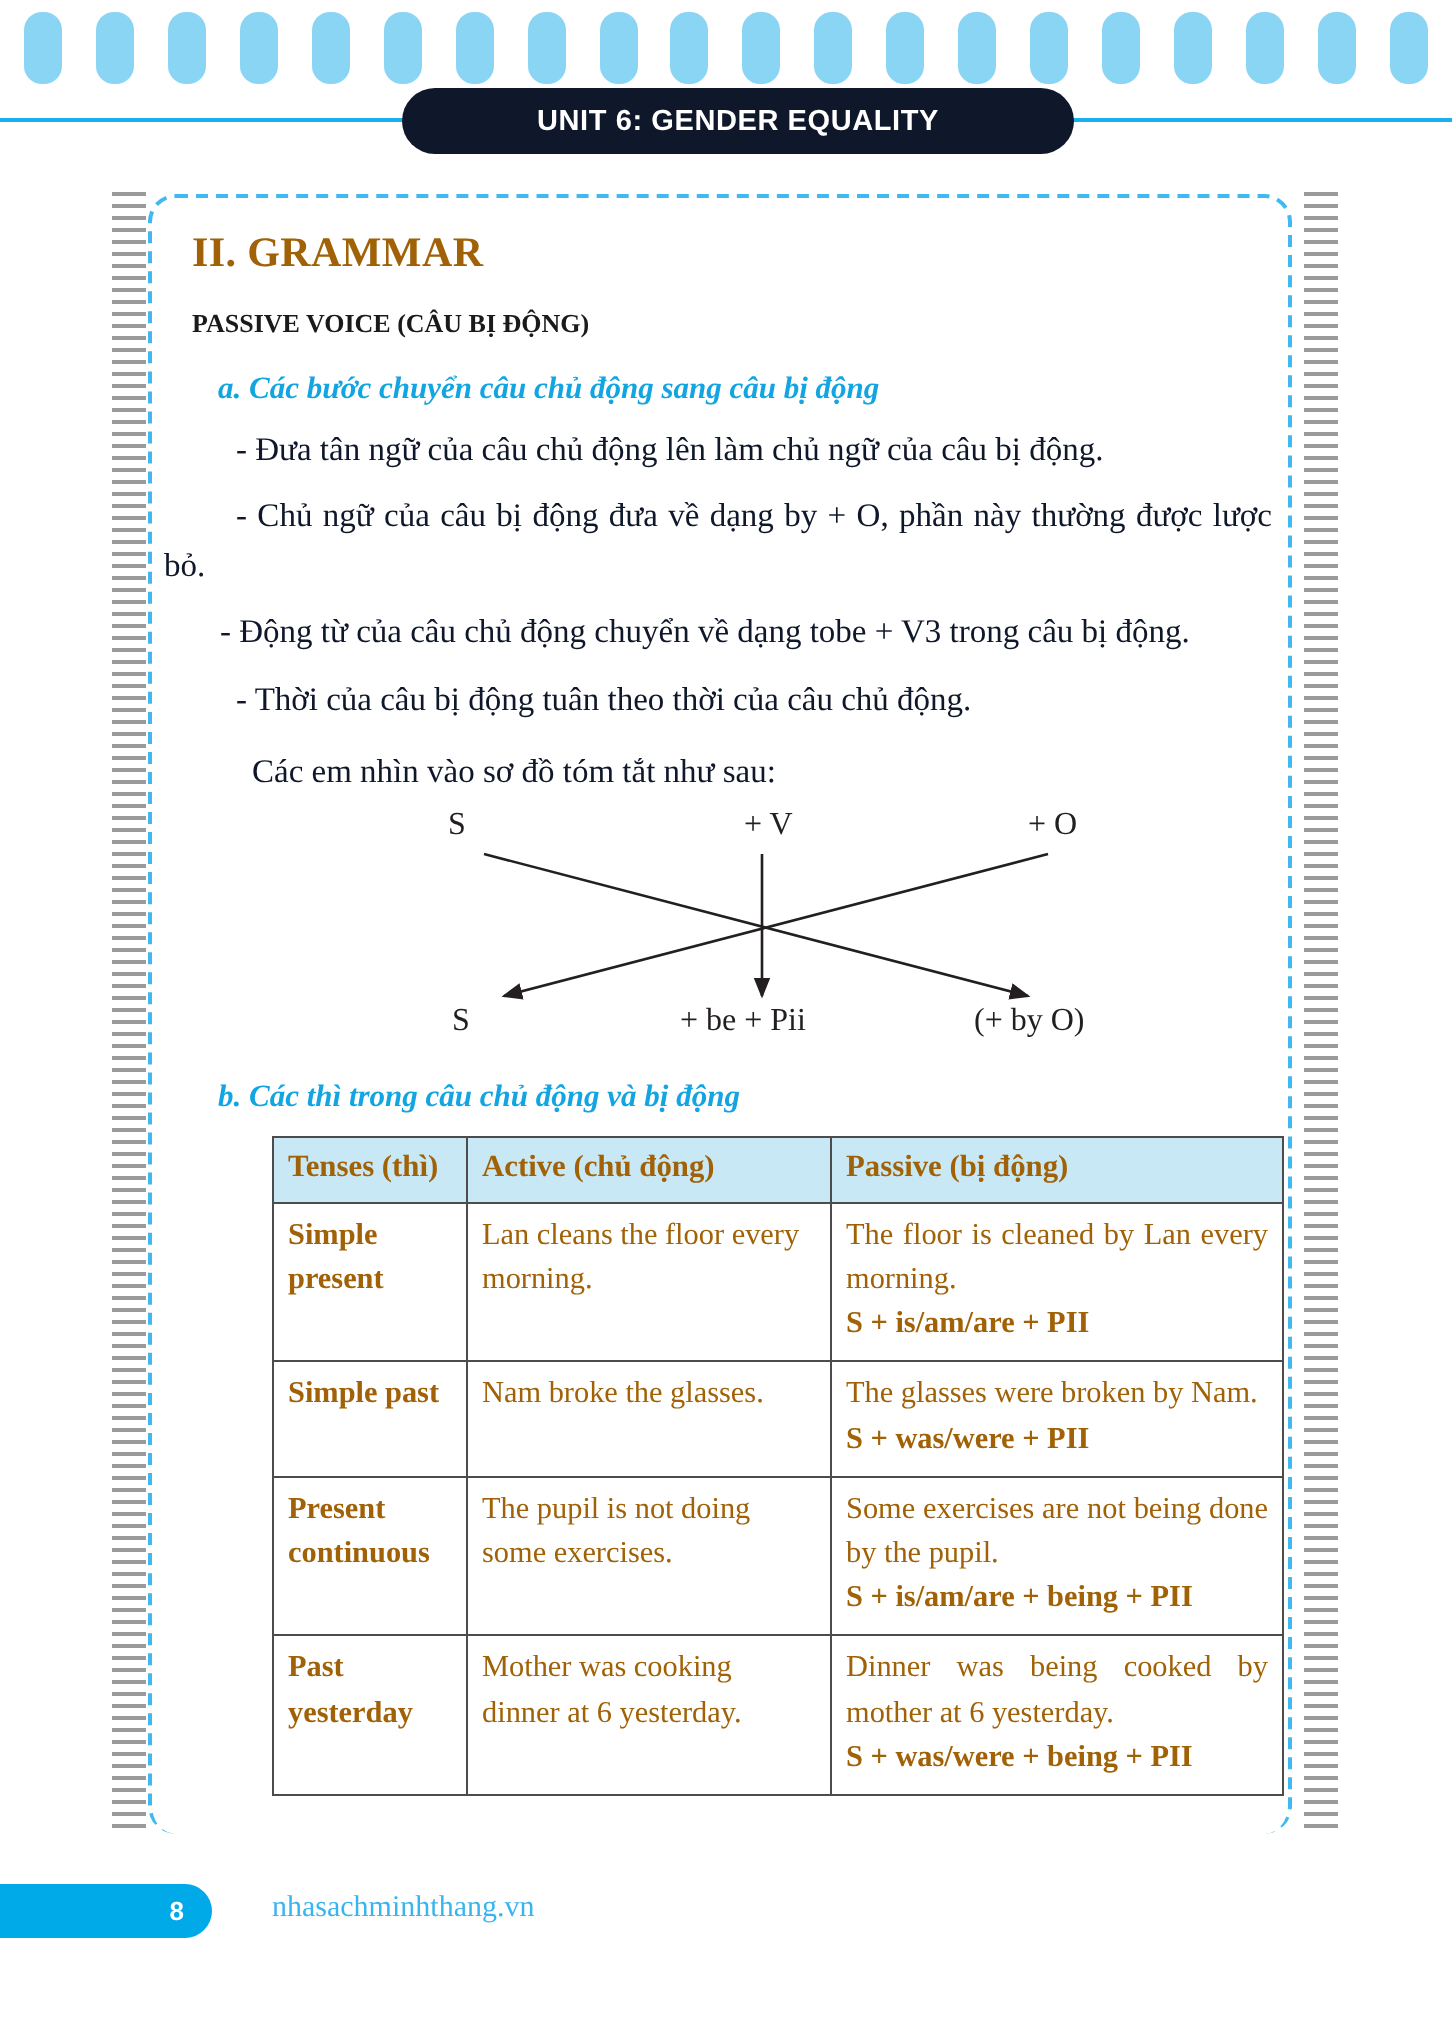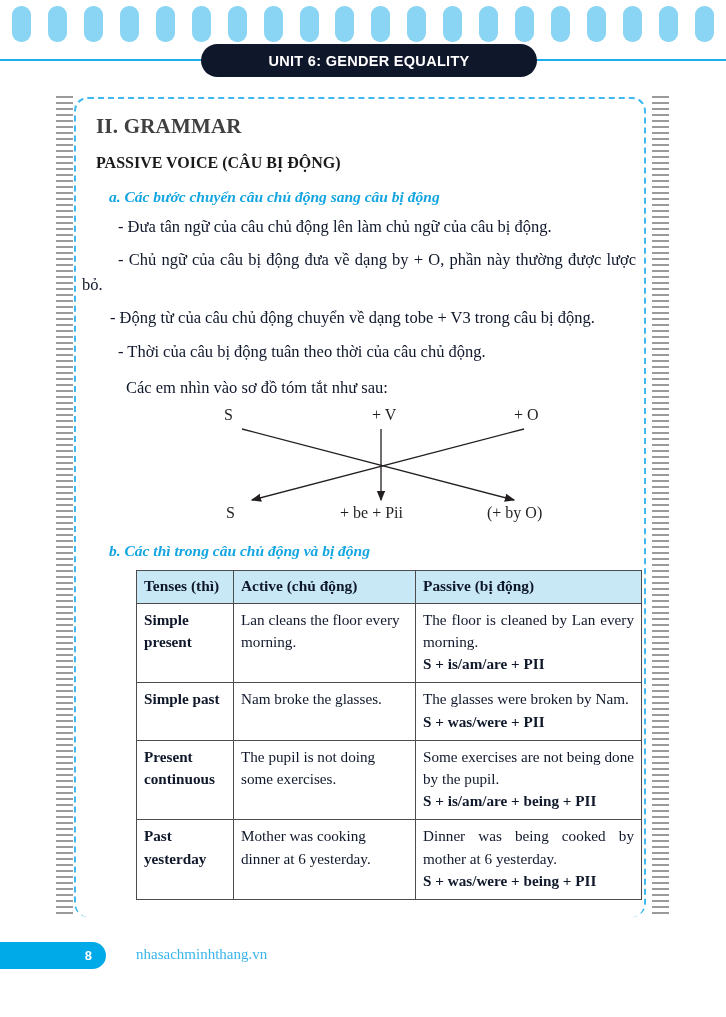--- a/index.html
+++ b/index.html
@@ -94,32 +94,32 @@
 
   
   .content {
     position: absolute;
     top: 97px;
     left: 74px;
     width: 572px;
   }
 
   h1.grammar {
-    color: #404040;
+    color: #a16207;
     font-family: "Liberation Serif", serif;
     font-weight: bold;
     font-size: 21px;
     margin: 17px 0 0 22px;
     letter-spacing: .2px;
   }
 
   h2.passive {
     color: #1a1a1a;
     font-weight: bold;
-    font-size: 16px;
+    font-size: 13px;
     margin: 15px 0 0 22px;
   }
 
   h3.sub {
     color: #13a5e1;
     font-weight: bold;
     font-style: italic;
     font-size: 15.5px;
     margin: 16px 0 0 35px;
   }
@@ -166,21 +166,21 @@
     width: 505px;
     table-layout: fixed;
   }
   table.tenses th,
   table.tenses td {
     border: 1px solid #4c4c4c;
     vertical-align: top;
     padding: 5px 7px 7px 7px;
     font-size: 15.2px;
     line-height: 1.46;
-    color: #0f172a;
+    color: #a16207;
   }
   table.tenses th {
     background: #c8e8f5;
     font-weight: bold;
     text-align: left;
     padding: 4px 7px 5px 7px;
     font-size: 15.4px;
   }
   col.c1 { width: 97px; }
   col.c2 { width: 182px; }

